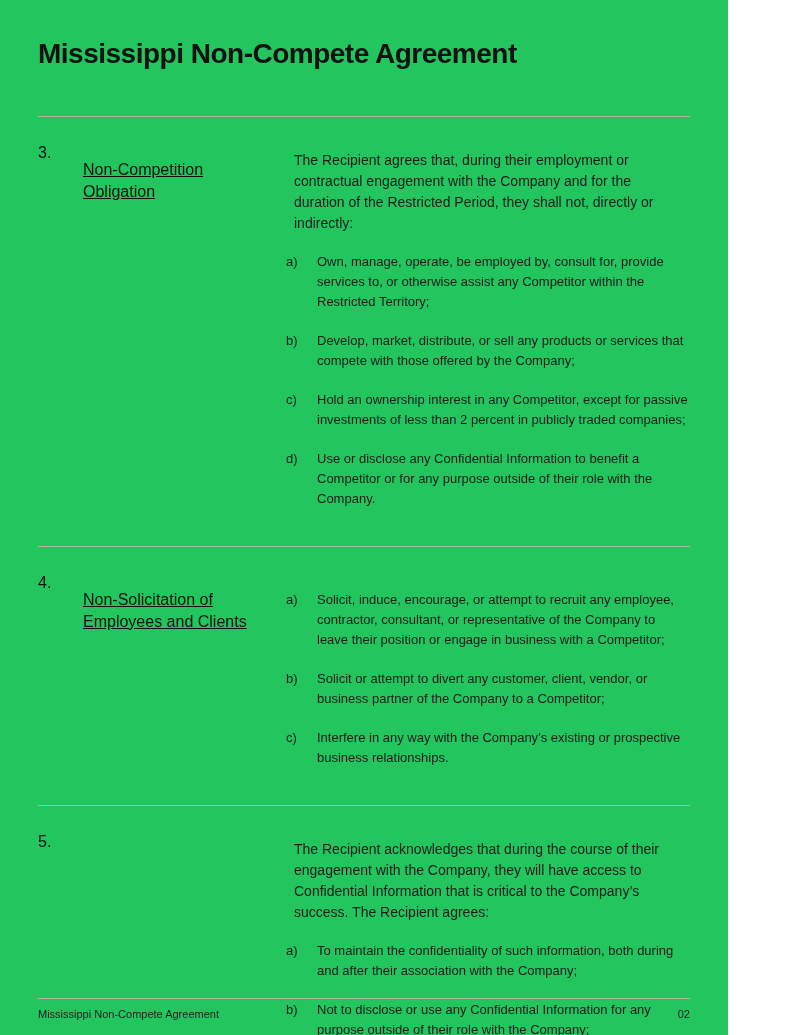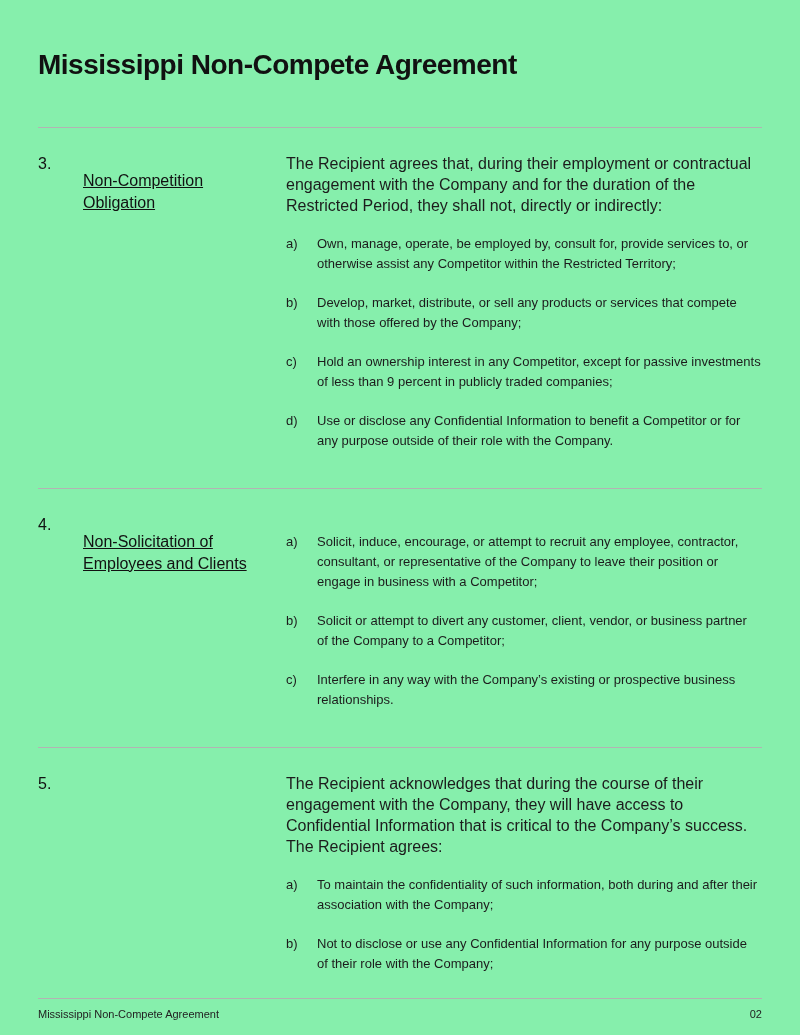--- a/index.html
+++ b/index.html
@@ -6,25 +6,25 @@
     margin: 0;
     padding: 0;
     background: #ffffff;
   }
   body {
     font-family: "Liberation Sans", sans-serif;
     color: #1c1c1c;
   }
   .page {
     position: relative;
-    width: 800px;
+    width: 728px;
     height: 1035px;
     box-sizing: border-box;
-    padding: 15px 38px;
-    background: #86efac;
+    padding: 4px 38px;
+    background: #22c55e;
     overflow: hidden;
   }
   h1.doc-title {
     margin: 0;
     padding-top: 34px;
     font-size: 28px;
     line-height: 32px;
     font-weight: 700;
     letter-spacing: -0.5px;
     color: #111111;
@@ -59,22 +59,22 @@
     font-weight: 400;
     line-height: 22px;
     color: #111111;
     text-decoration: underline;
   }
   .sec-right {
     flex: 1;
     min-width: 0;
   }
   .sec-intro {
-    margin: 0;
-    font-size: 16px;
+    margin: 8px;
+    font-size: 14px;
     line-height: 21px;
     color: #1c1c1c;
   }
   .clause {
     display: flex;
     margin-top: 17px;
   }
   .clause-label {
     width: 30px;
     flex-shrink: 0;
@@ -123,21 +123,21 @@
       <div class="clause">
         <span class="clause-label">a)</span>
         <p class="clause-text">Own, manage, operate, be employed by, consult for, provide services to, or otherwise assist any Competitor within the Restricted Territory;</p>
       </div>
       <div class="clause">
         <span class="clause-label">b)</span>
         <p class="clause-text">Develop, market, distribute, or sell any products or services that compete with those offered by the Company;</p>
       </div>
       <div class="clause">
         <span class="clause-label">c)</span>
-        <p class="clause-text">Hold an ownership interest in any Competitor, except for passive investments of less than 9 percent in publicly traded companies;</p>
+        <p class="clause-text">Hold an ownership interest in any Competitor, except for passive investments of less than 2 percent in publicly traded companies;</p>
       </div>
       <div class="clause">
         <span class="clause-label">d)</span>
         <p class="clause-text">Use or disclose any Confidential Information to benefit a Competitor or for any purpose outside of their role with the Company.</p>
       </div>
     </div>
   </section>
 
   <hr class="rule">
 

